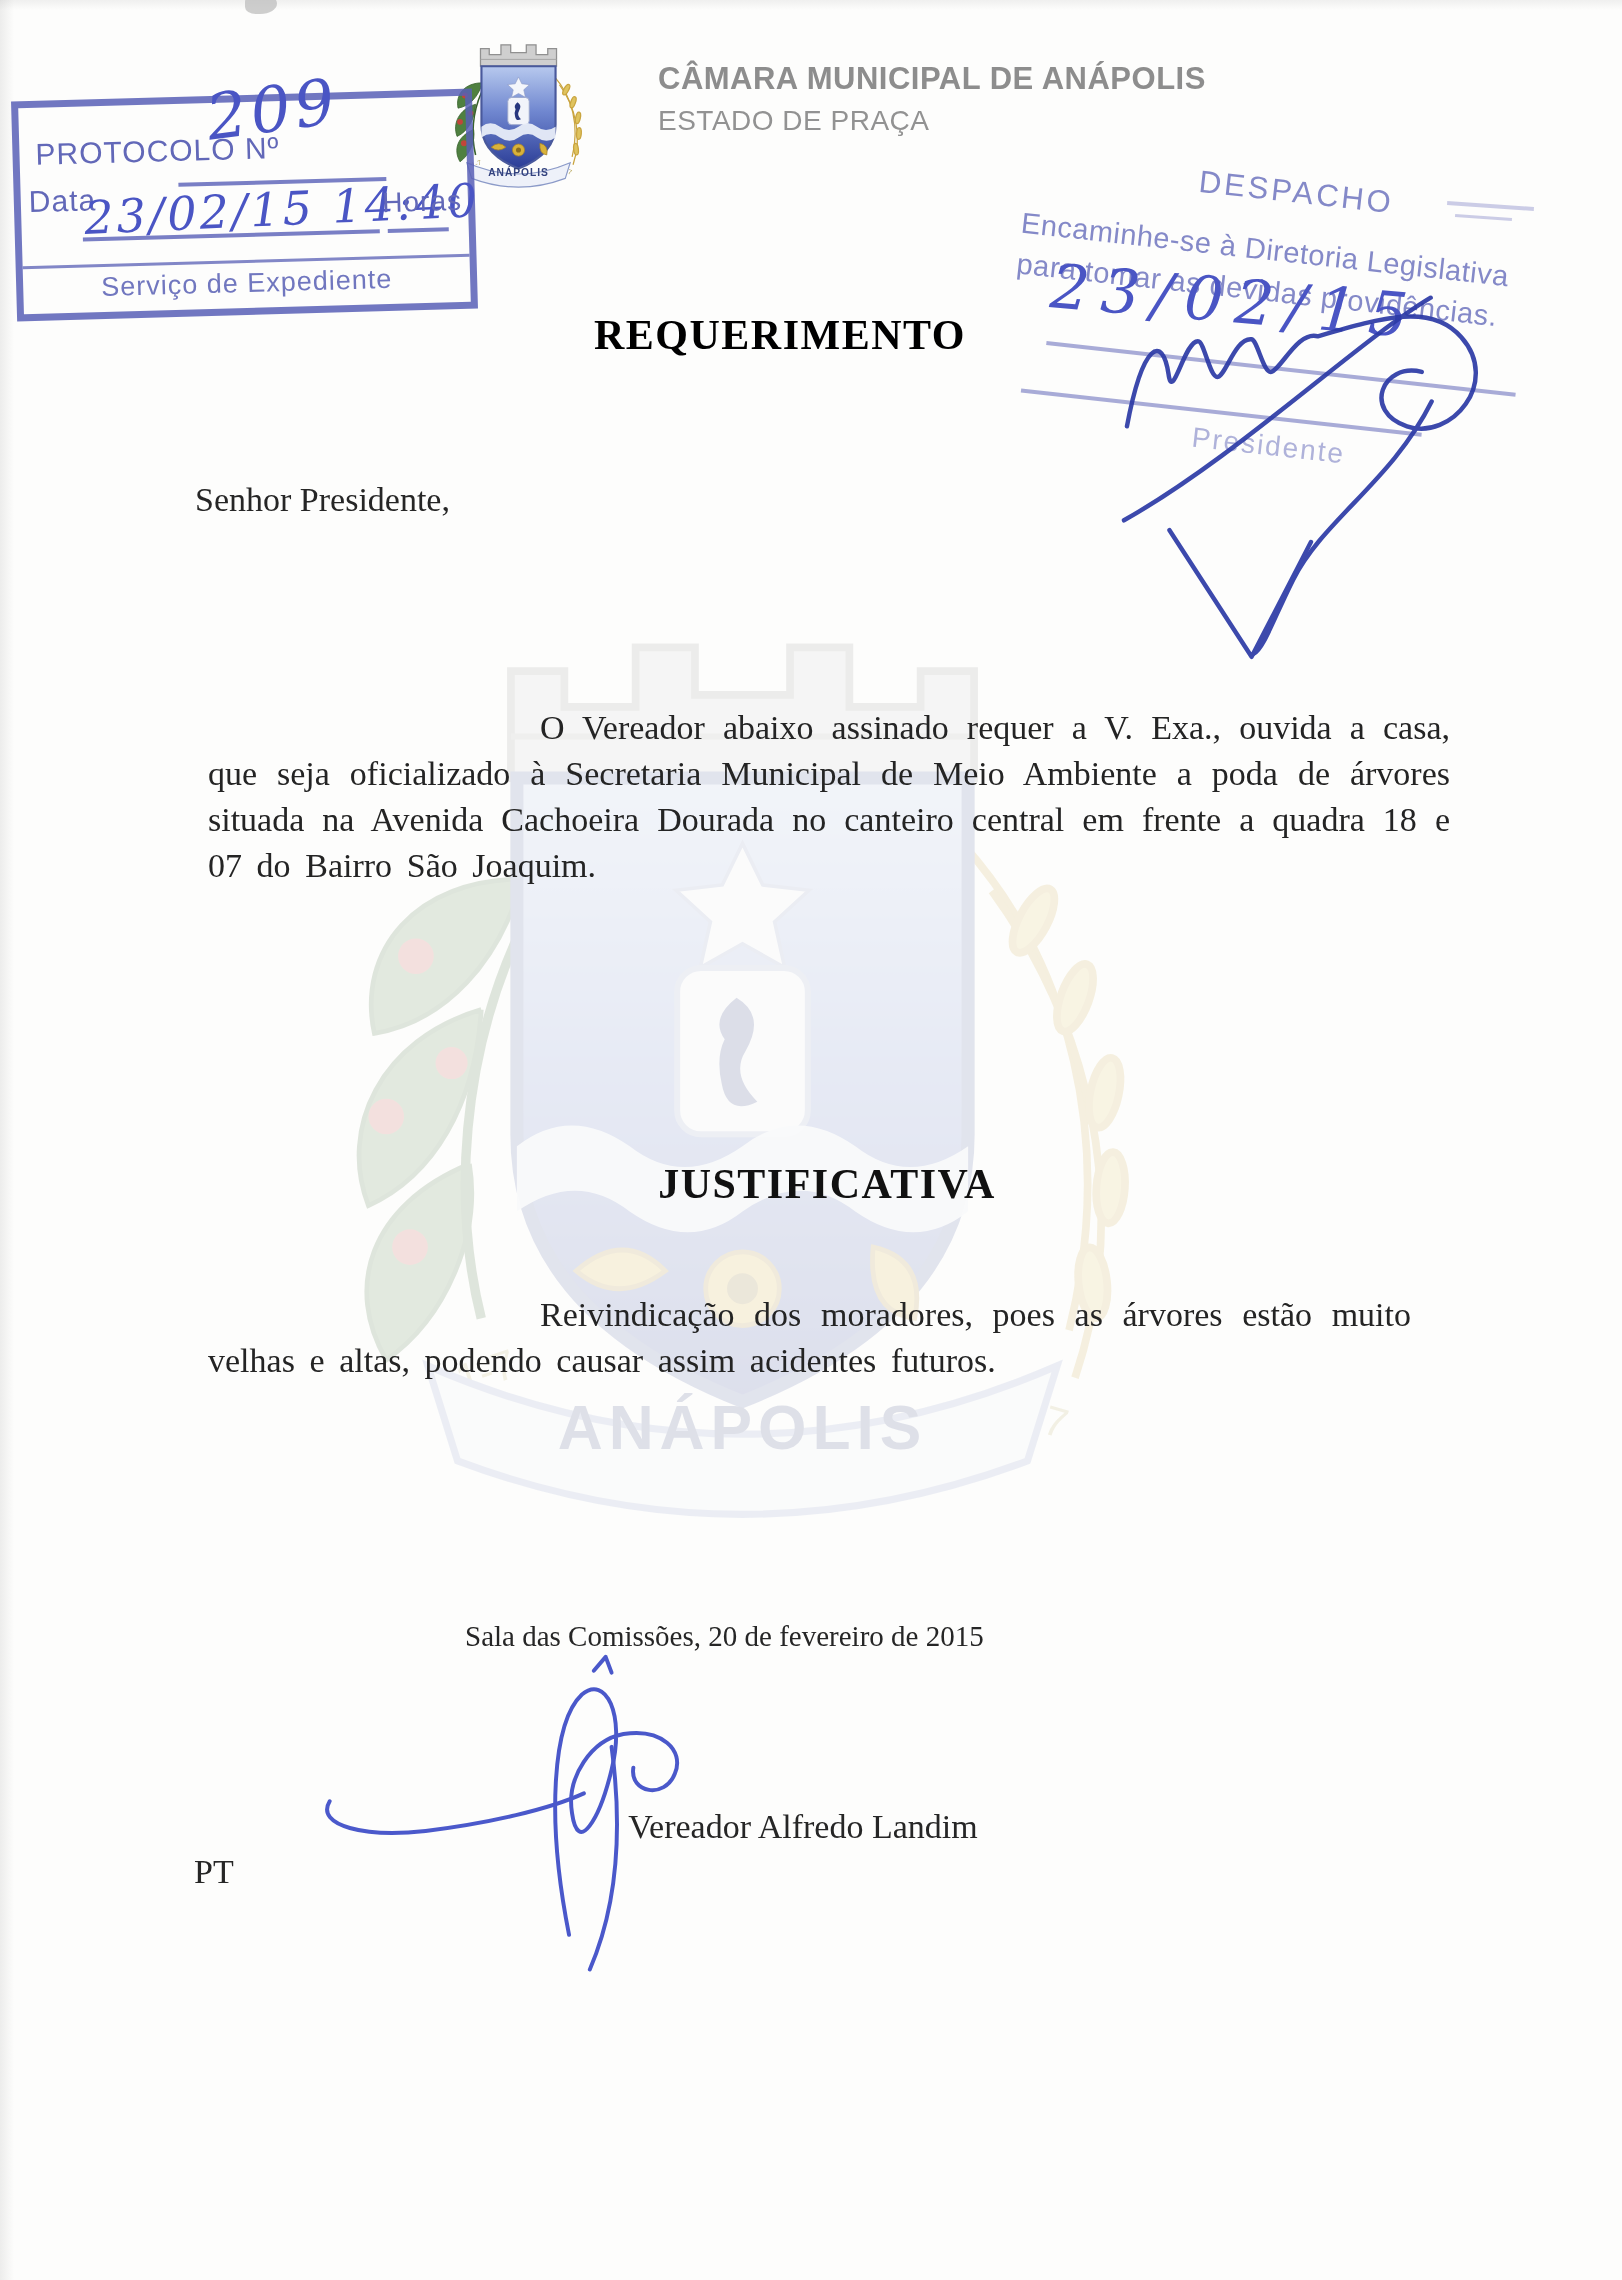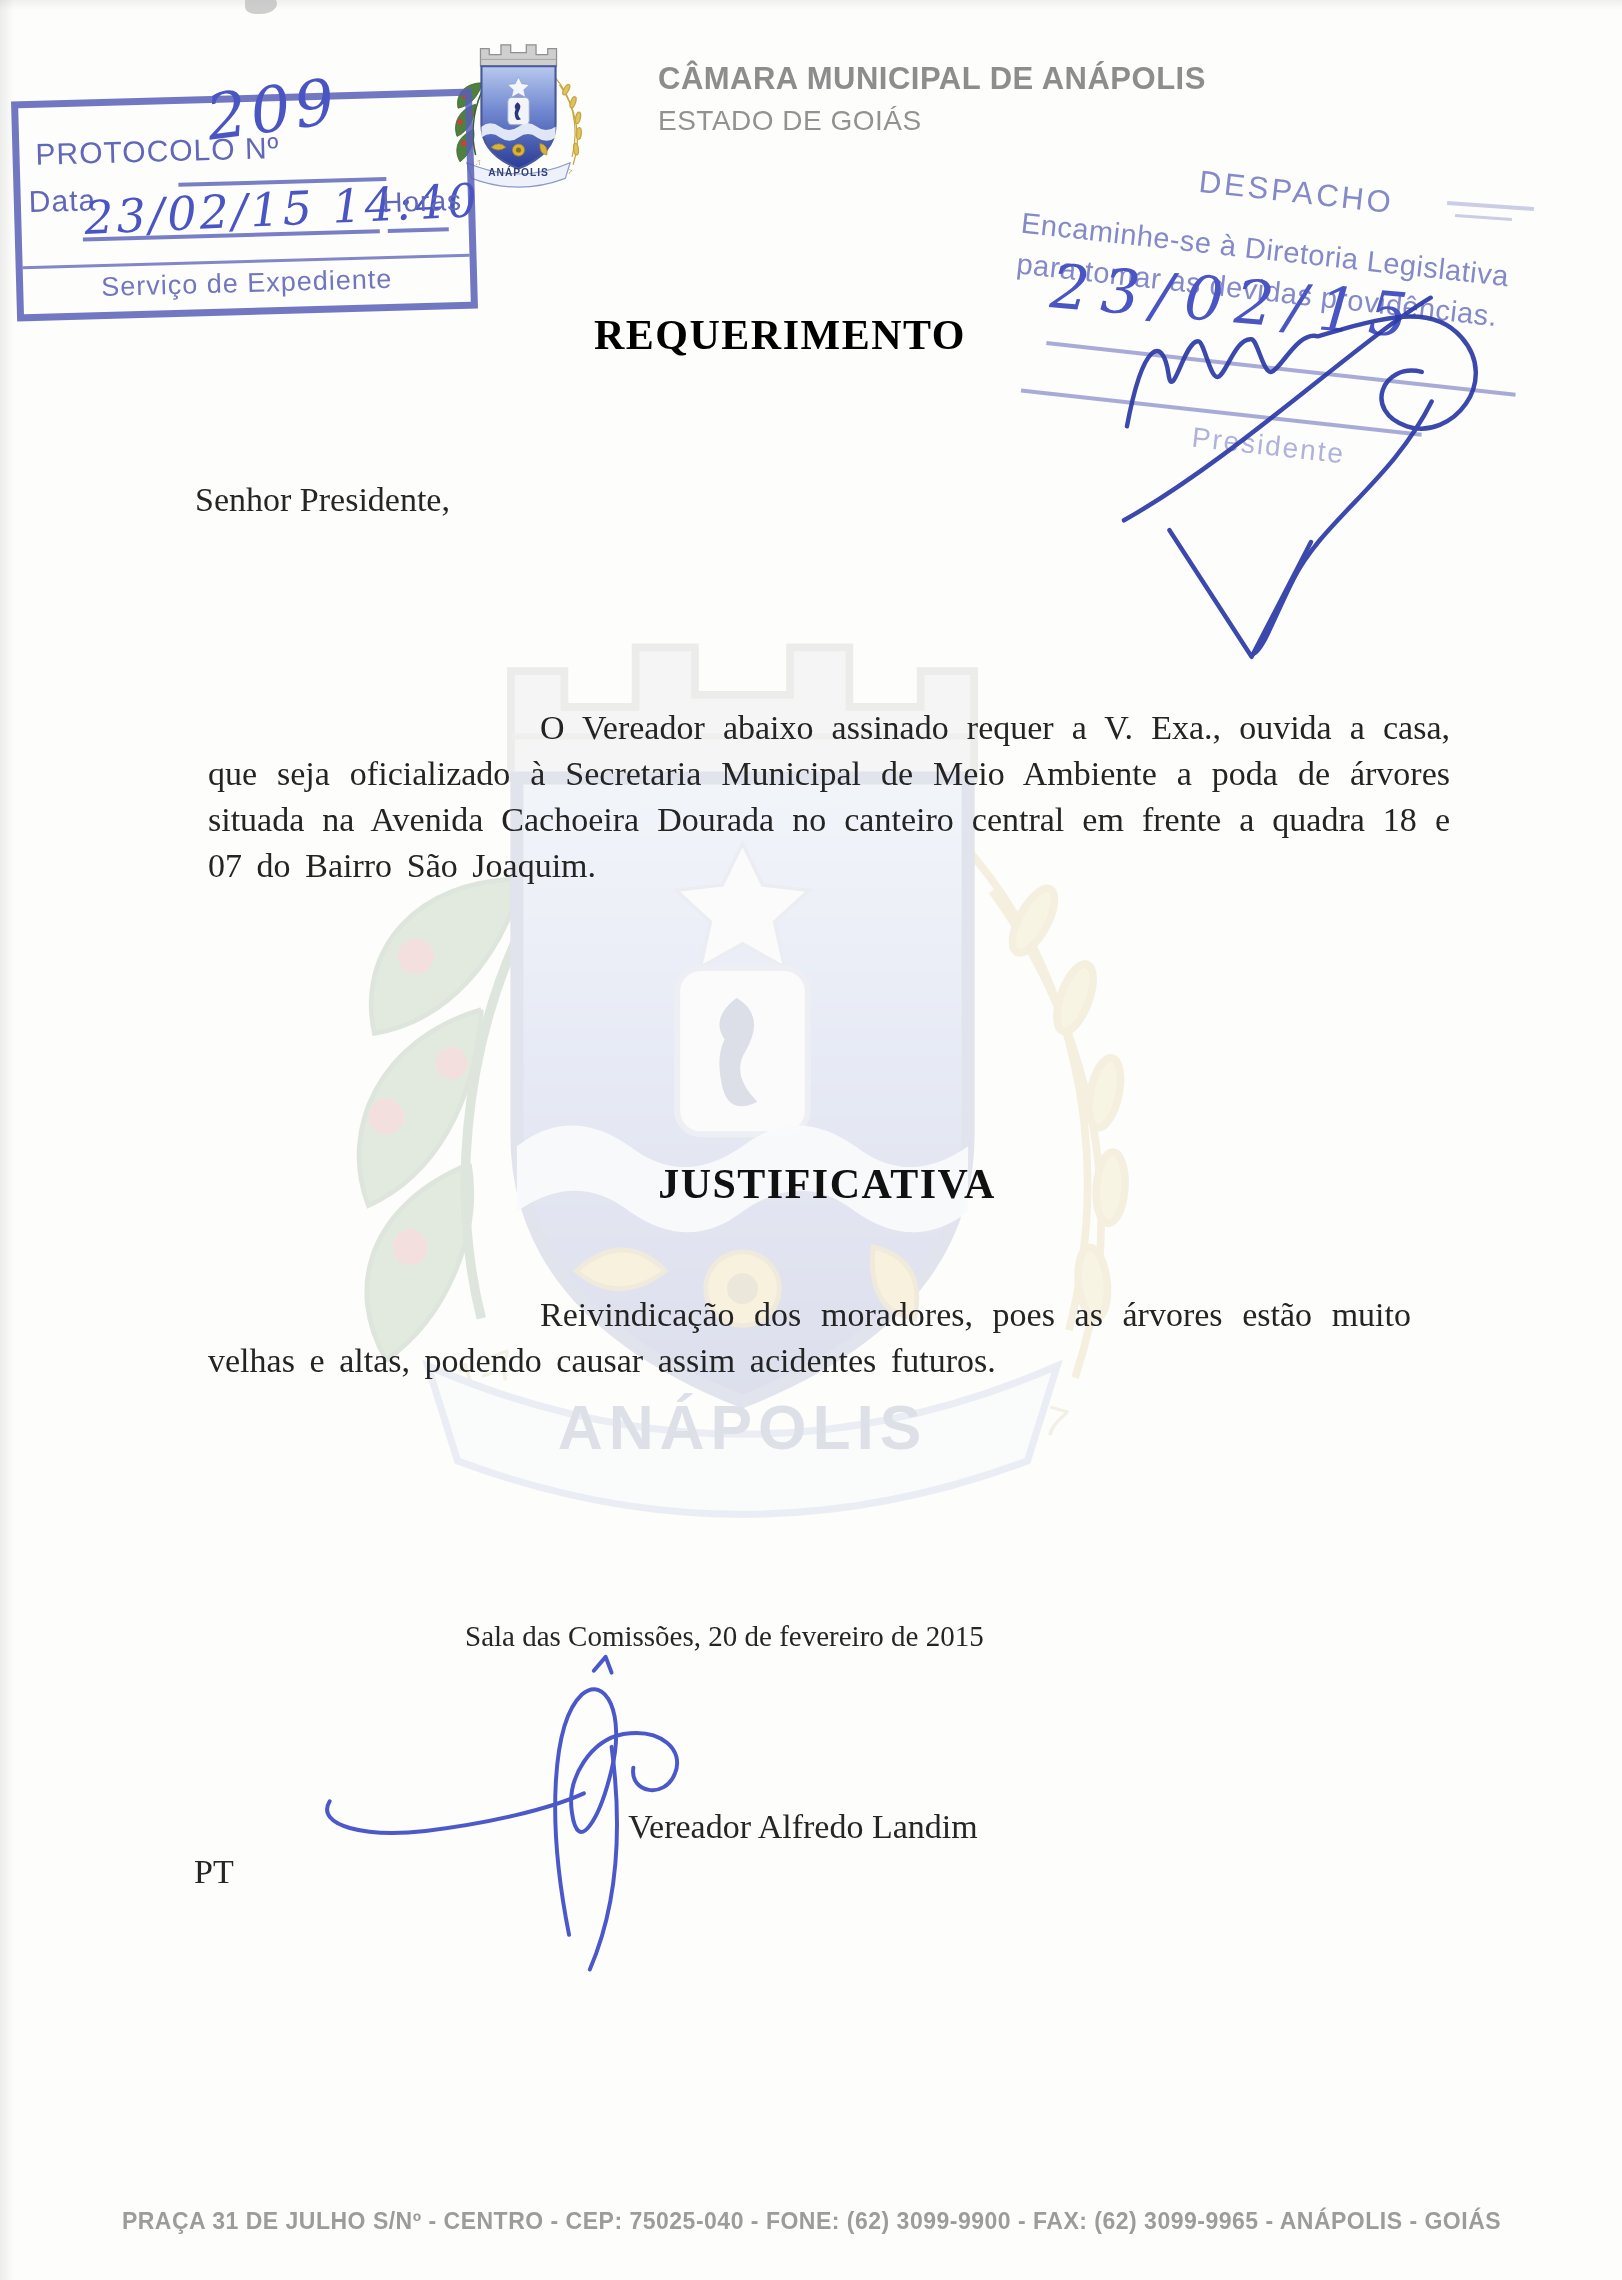--- a/index.html
+++ b/index.html
@@ -178,21 +178,21 @@
     <div class="ps-horas ps-label">Horas</div>
     <div class="ps-divider"></div>
     <div class="ps-footer">Serviço de Expediente</div>
   </div>
 
   <svg class="crest-small" viewBox="0 0 150 160">
     <use href="#crest-sym"></use>
   </svg>
   <div class="org-header">
     <div class="org-name">CÂMARA MUNICIPAL DE ANÁPOLIS</div>
-    <div class="org-state">ESTADO DE GOIÁS</div>
+    <div class="org-state">ESTADO DE PRAÇA</div>
   </div>
 
   <div class="despacho">
     <div class="dp-title">DESPACHO</div>
     <div class="dp-line1">Encaminhe-se à Diretoria Legislativa</div>
     <div class="dp-line2">para tomar as devidas providências.</div>
     <div class="dp-rule r1"></div>
     <div class="dp-rule r2"></div>
     <div class="dp-role">Presidente</div>
     <span class="hand dp-date">23/02/15</span>
@@ -221,16 +221,15 @@
       <path d="M33,160 C18,185 70,197 130,190 C195,182 255,168 290,152"></path>
       <path d="M275,295 C252,180 258,80 288,52 C312,32 332,72 318,128 C306,178 284,215 278,172 C272,135 298,98 330,92 C368,86 392,108 382,132 C372,158 336,152 340,126"></path>
       <path d="M318,105 C330,195 322,270 296,330"></path>
       <path d="M300,28 L312,14 L318,30"></path>
     </g>
   </svg>
 
   <div class="signer">Vereador Alfredo Landim</div>
   <div class="party">PT</div>
 
-  <div class="footer">PRAÇA 31 DE JULHO S/Nº - CENTRO - CEP: 75025-040 - FONE: (62) 3099-9900 - FAX: (62) 3099-9965 - ANÁPOLIS - GOIÁS</div>
 
 </div>
 
 
 </body></html>

